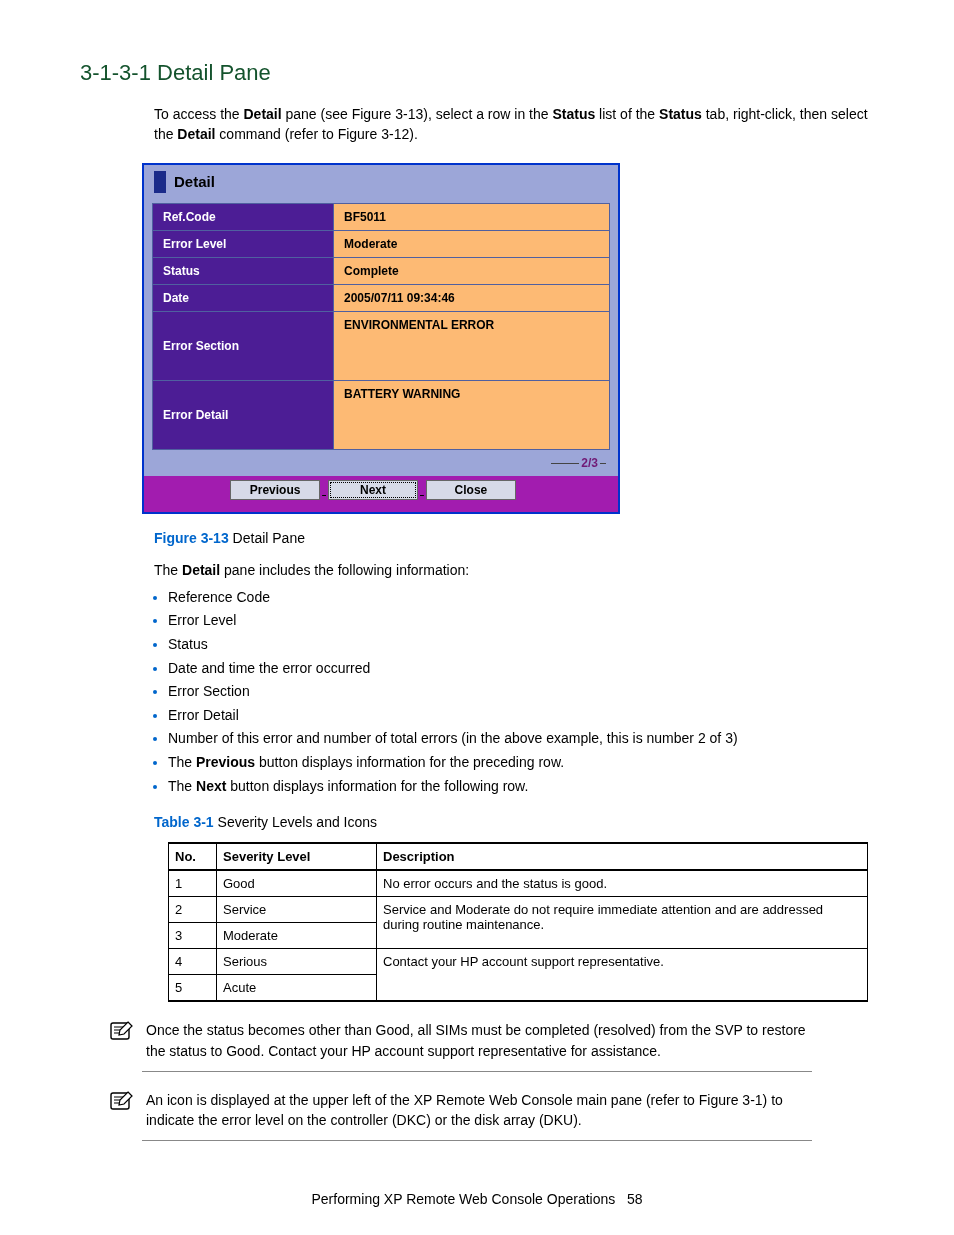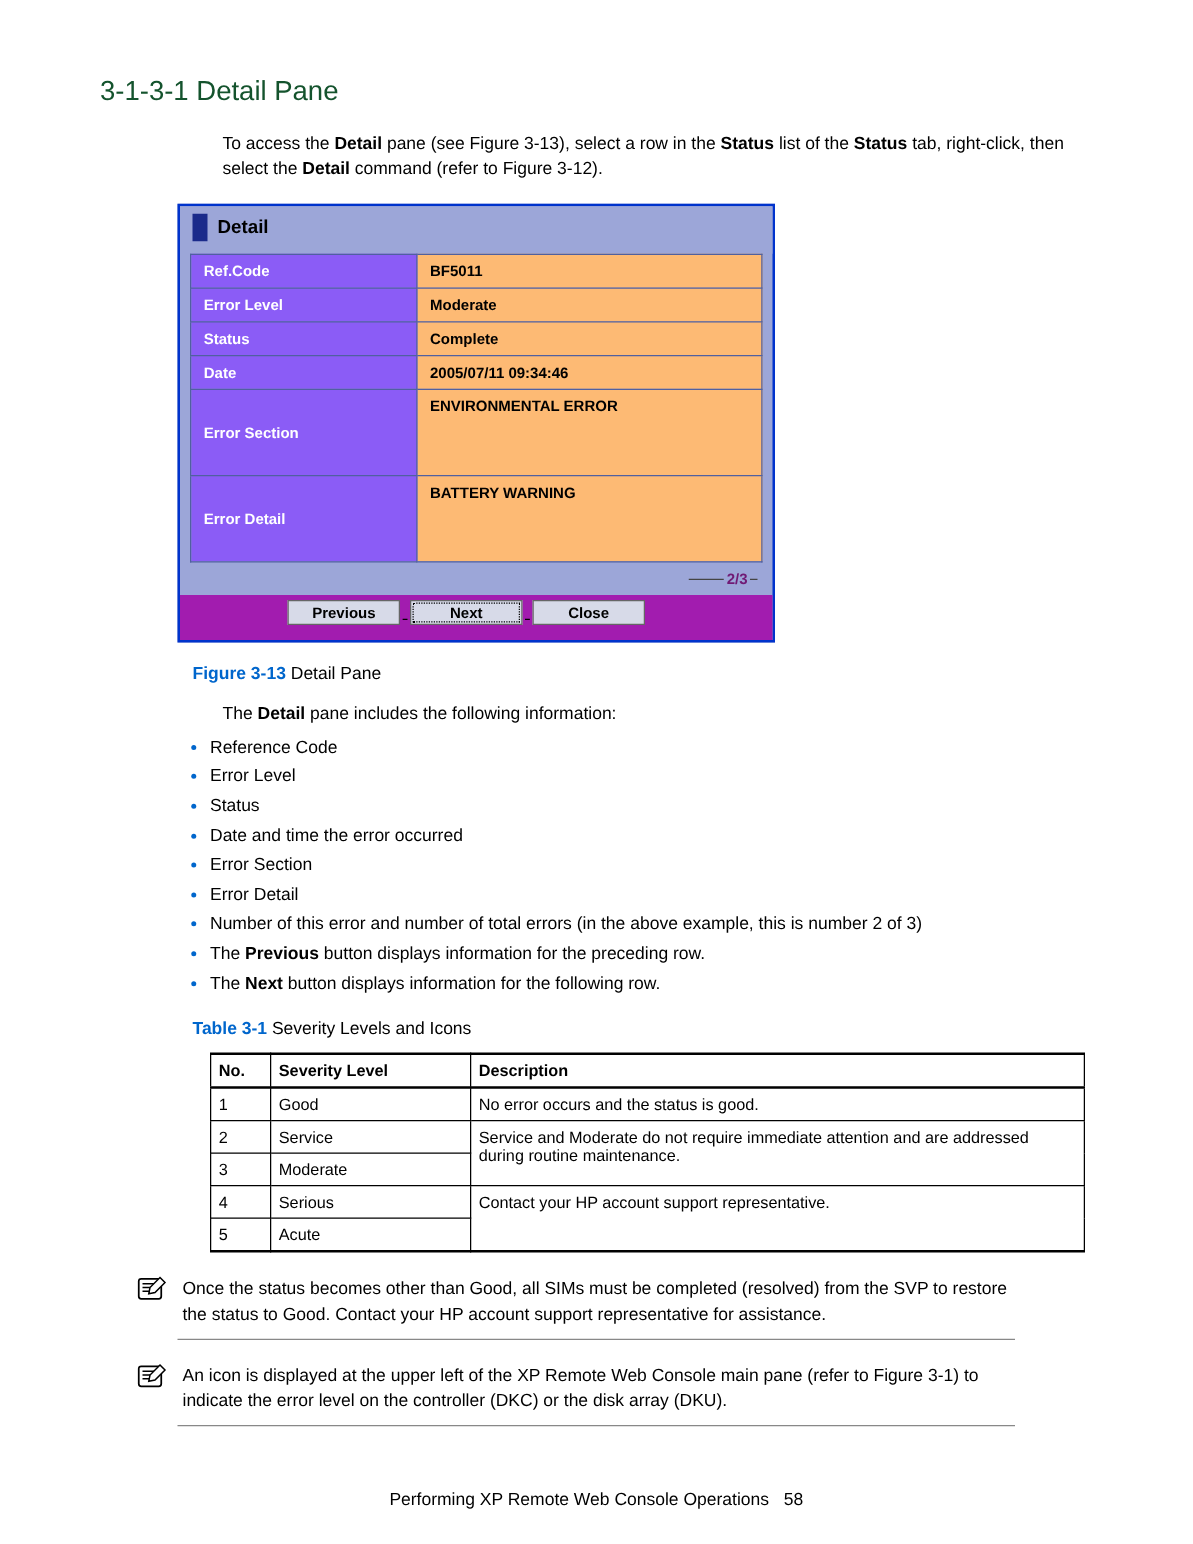--- a/index.html
+++ b/index.html
@@ -13,21 +13,21 @@
     background: #fff;
   }
   h2 {
     color: #14532d;
     font-weight: normal;
     font-size: 22px;
     margin: 0 0 18px 0;
     font-family: "Trebuchet MS", Arial, sans-serif;
   }
   .intro {
-    margin-left: 98px;
+    margin-left: 74px;
     margin-bottom: 18px;
     line-height: 1.45;
   }
   .dialog {
     margin-left: 62px;
     width: 478px;
     border: 2px solid #0033cc;
     background: #9ca6d8;
     box-sizing: border-box;
   }
@@ -73,21 +73,21 @@
     margin: 0 8px 4px 8px;
   }
   table.detail td {
     border: 1px solid #5060a0;
     padding: 6px 10px;
     font-size: 12px;
     font-weight: bold;
     vertical-align: top;
   }
   table.detail td.label {
-    background: #8b5cf6;
+    background: #4c1d95;
     color: #fff;
     width: 160px;
     vertical-align: middle;
   }
   table.detail td.value {
     background: #fdba74;
     color: #000;
   }
   table.detail td.value.tall {
     height: 56px;

